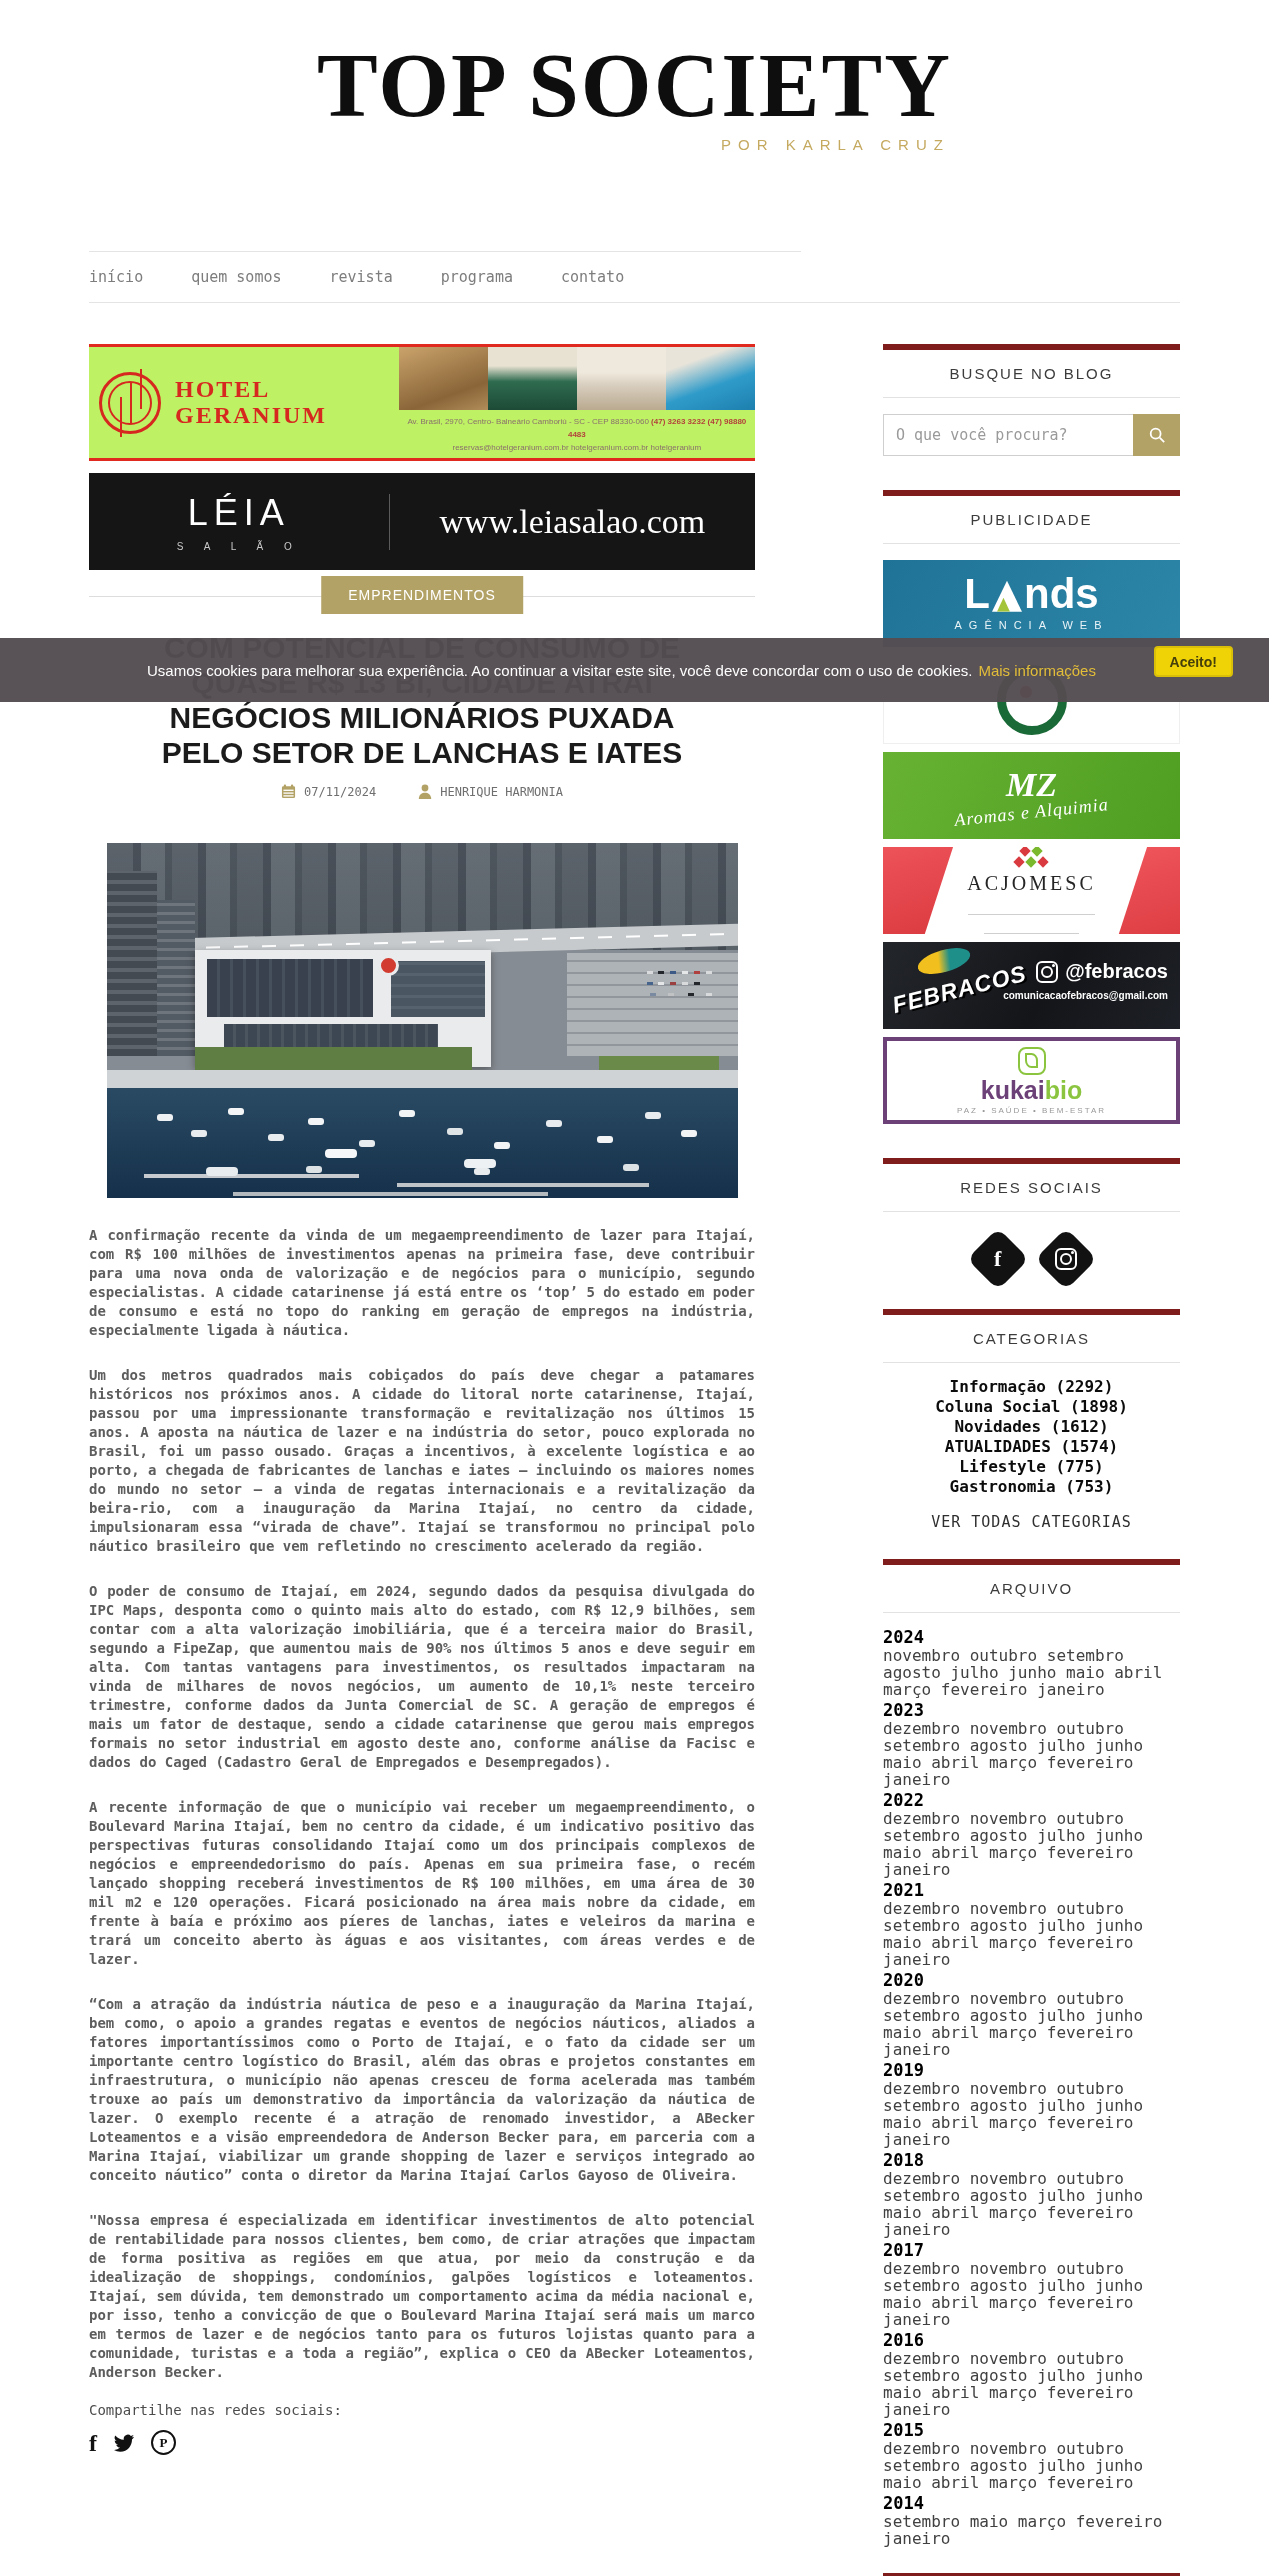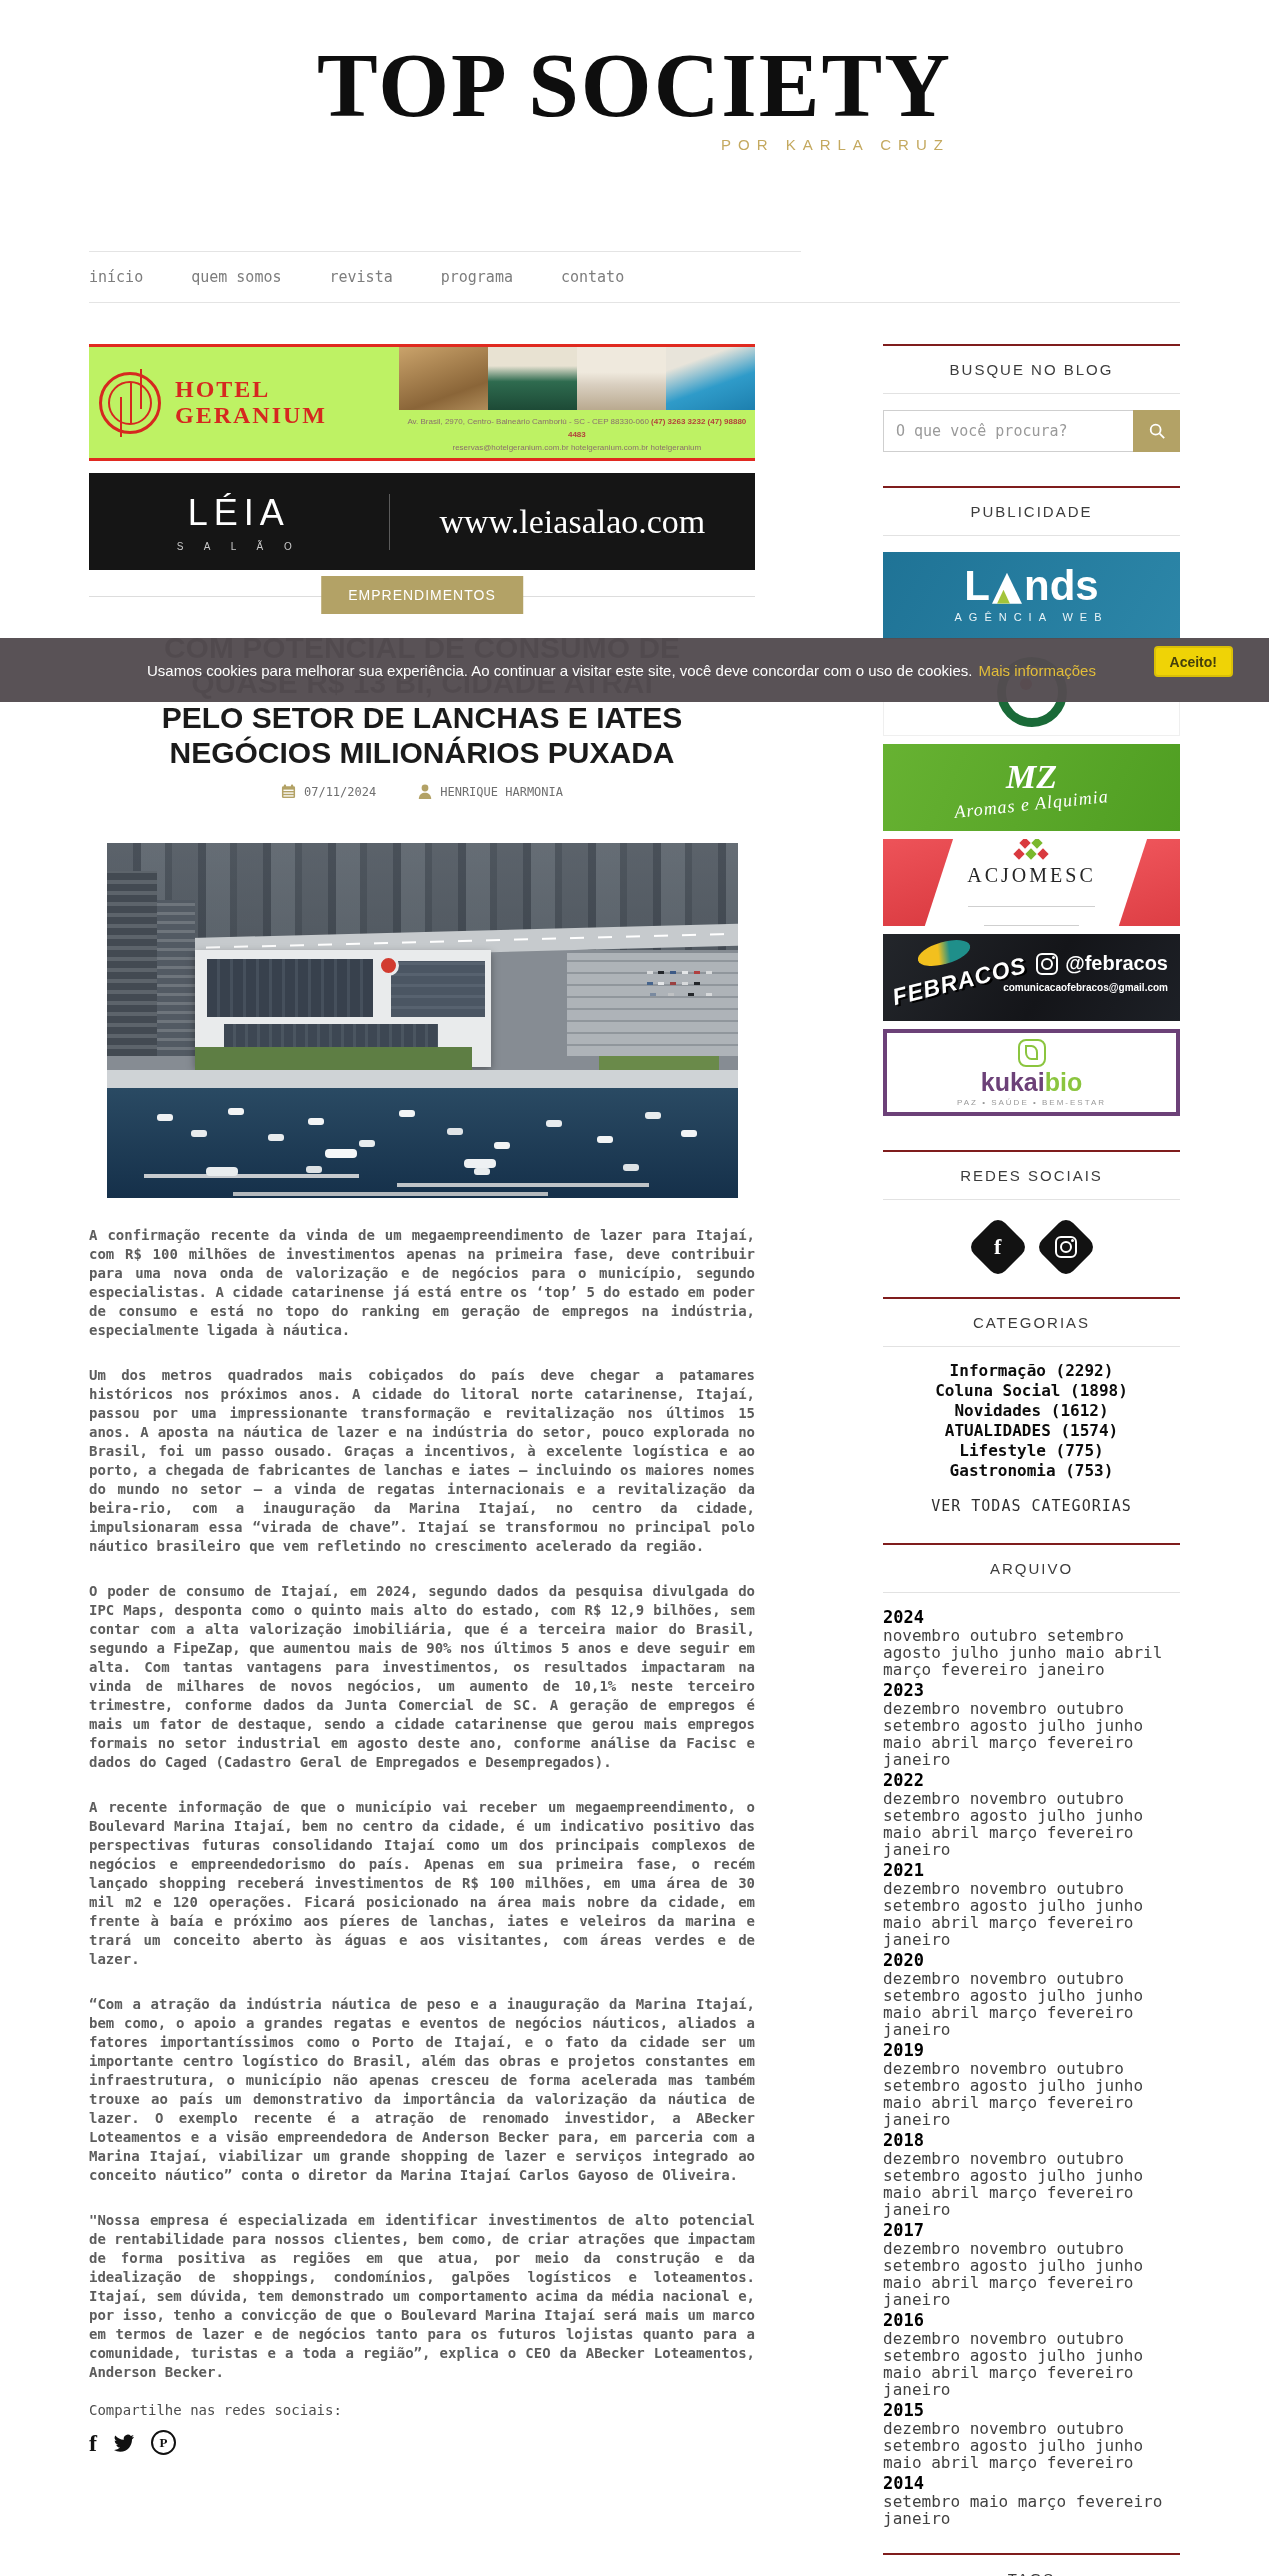--- a/index.html
+++ b/index.html
@@ -112,21 +112,21 @@
                color:#5d5d5d;text-align:justify;font-weight:bold;}
   .main p.body.first{margin-top:28px;}
   .share-label{margin:20px 0 0;font-family:"DejaVu Sans Mono",monospace;font-size:14px;color:#4c4c4c;}
   .share-icons{margin-top:12px;display:flex;gap:16px;align-items:center;}
   .fb-glyph{font-family:"Liberation Serif",serif;font-weight:700;font-size:24px;color:#111;line-height:1;}
   .tw-icon svg{width:22px;height:22px;fill:#111;display:block;}
   .pin{width:21px;height:21px;border:2px solid #111;border-radius:50%;display:flex;align-items:center;
        justify-content:center;font-family:"Liberation Serif",serif;font-weight:700;font-size:13px;color:#111;}
 
   
-  .sb-head{border-top:2px solid #7f1d1d;border-bottom:1px solid #e2e2e2;padding:15px 0;text-align:center;
+  .sb-head{border-top:6px solid #7f1d1d;border-bottom:1px solid #e2e2e2;padding:15px 0;text-align:center;
            font-size:15px;letter-spacing:2px;color:#3c3c3c;}
   .search-row{margin-top:16px;display:flex;}
   .search-row input{flex:1;height:40px;border:1px solid #cfcfcf;border-right:none;padding:0 12px;
     font-family:"DejaVu Sans Mono",monospace;font-size:15px;color:#666;outline:none;min-width:0;}
   .search-row input::placeholder{color:#9a9a9a;}
   .search-btn{width:47px;height:42px;background:#b3a266;border:none;cursor:pointer;display:flex;
               align-items:center;justify-content:center;}
   .mt34{margin-top:34px;} .mt20{margin-top:20px;} .mt28{margin-top:28px;} .mt26{margin-top:26px;}
   .ads{margin-top:16px;display:flex;flex-direction:column;gap:8px;}
   .ad{height:87px;position:relative;overflow:hidden;cursor:pointer;}
@@ -266,22 +266,22 @@
         <div class="leia-url">www.leiasalao.com</div>
       </div>
 
       <div class="cat-row">
         <span class="badge">EMPRENDIMENTOS</span>
       </div>
 
       <h1 class="title">
         <span>COM POTENCIAL DE CONSUMO DE</span>
         <span>QUASE R$ 13 BI, CIDADE ATRAI</span>
+        <span>NEGÓCIOS MILIONÁRIOS PUXADA</span>
         <span>PELO SETOR DE LANCHAS E IATES</span>
-        <span>NEGÓCIOS MILIONÁRIOS PUXADA</span>
       </h1>
 
       <div class="meta">
         <span class="m-item">
           <svg width="15" height="15" viewBox="0 0 16 16">
             <rect x="1" y="2.5" width="14" height="12.5" rx="1.5" fill="#b3a266"></rect>
             <rect x="3" y="0.5" width="2.4" height="4" rx="1" fill="#b3a266"></rect>
             <rect x="10.6" y="0.5" width="2.4" height="4" rx="1" fill="#b3a266"></rect>
             <rect x="2.6" y="6" width="10.8" height="1.4" fill="#fff"></rect>
             <rect x="2.6" y="9" width="10.8" height="1.4" fill="#fff"></rect>

